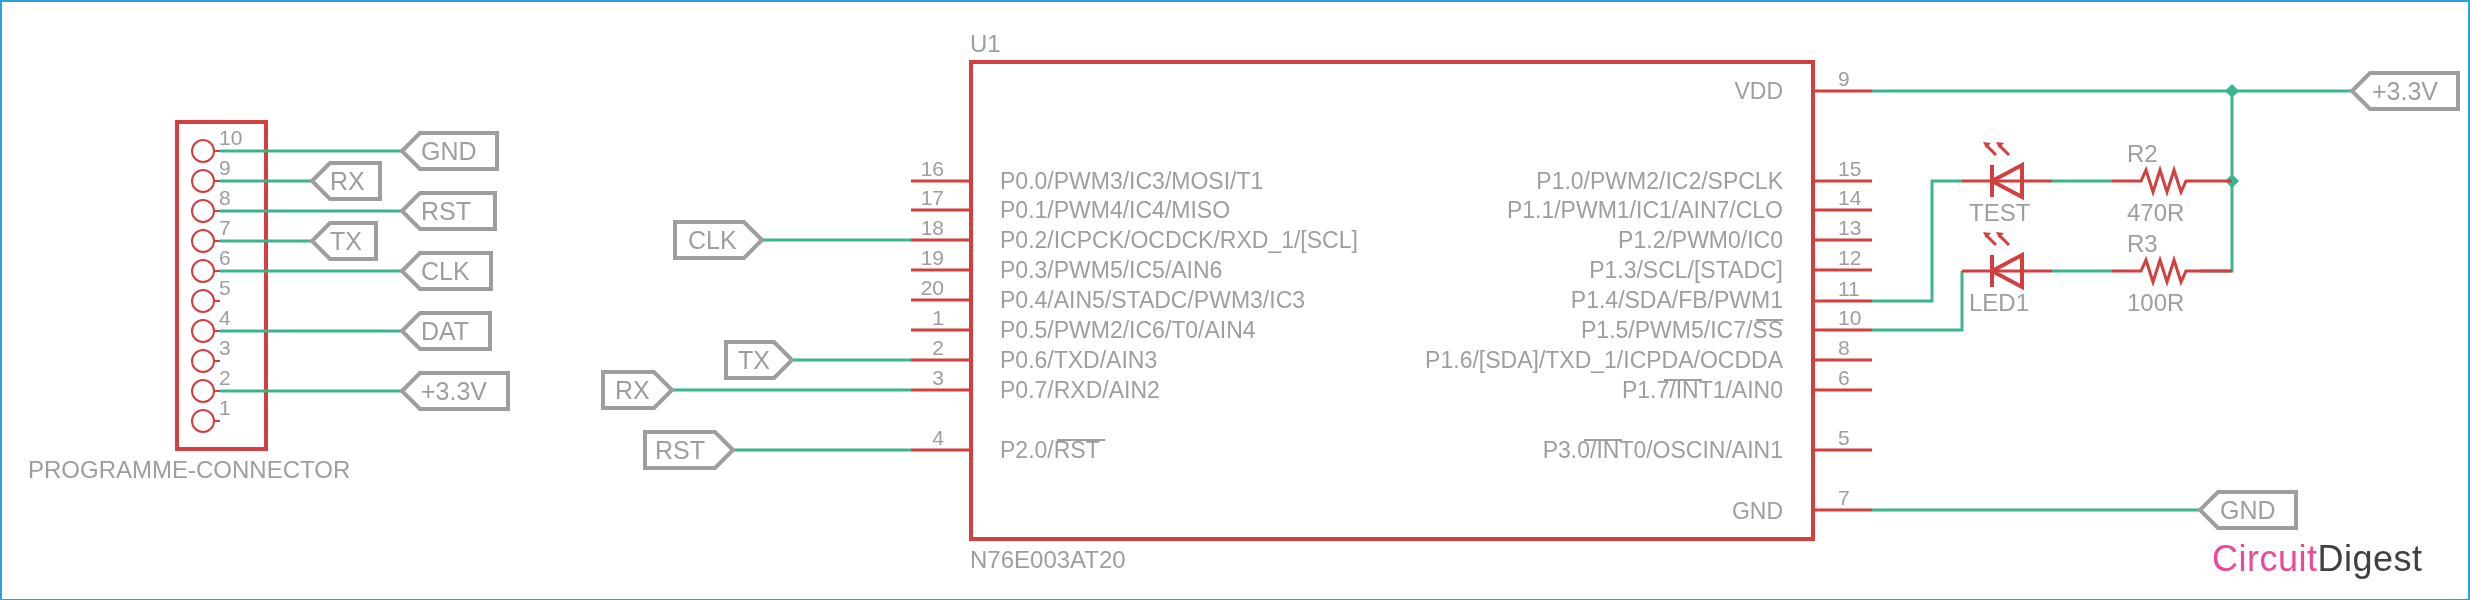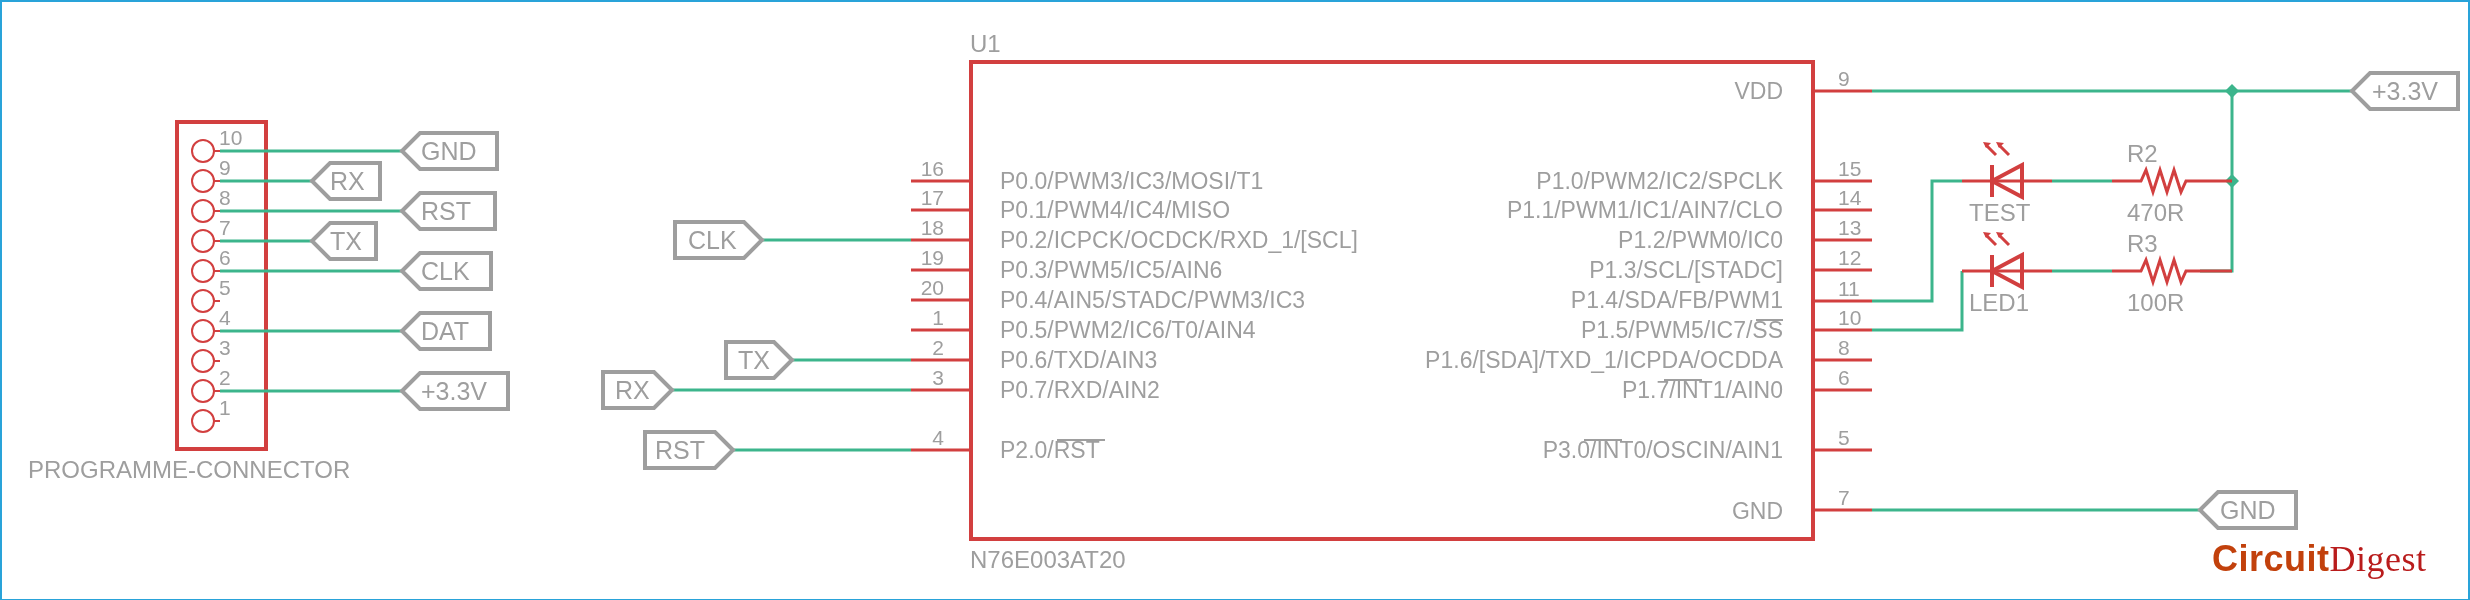--- a/index.html
+++ b/index.html
@@ -1,22 +1,22 @@
 <!DOCTYPE html>
 <html><head>
 <meta charset="utf-8">
 <style>
   html,body{margin:0;padding:0;background:#fff;}
   body{width:2470px;height:600px;overflow:hidden;position:relative;}
   #canvas{position:absolute;left:0;top:0;width:2470px;height:600px;}
   svg text{font-family:"Liberation Sans",sans-serif;fill:#9e9e9e;}
   .frame{position:absolute;left:0;top:0;width:2466px;height:597px;border:2px solid #29a3d9;box-sizing:content-box;}
   .logo{position:absolute;left:2212px;top:538px;font-family:"Liberation Sans",sans-serif;font-size:36px;letter-spacing:0.5px;}
-  .logo .c1{color:#c2410c;font-weight:bold;}
-  .logo .c2{color:#b91c1c;font-family:Liberation Serif, serif;}
+  .logo .c1{color:#ec4899;font-weight:normal;}
+  .logo .c2{color:#404040;}
 </style>
 </head>
 <body>
 
 <div class="frame"></div>
 
 <svg id="canvas" width="2470" height="600" viewBox="0 0 2470 600">
 
   <g>
     <rect x="177" y="122" width="89" height="327" fill="none" stroke="#d23f3f" stroke-width="4"></rect>

